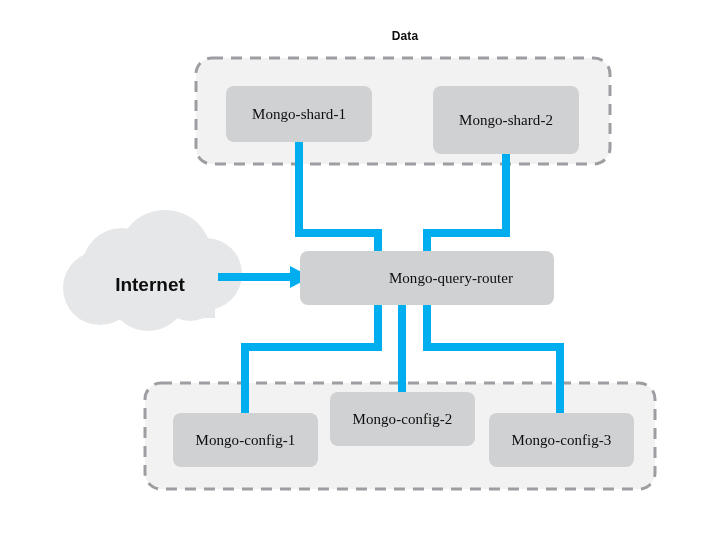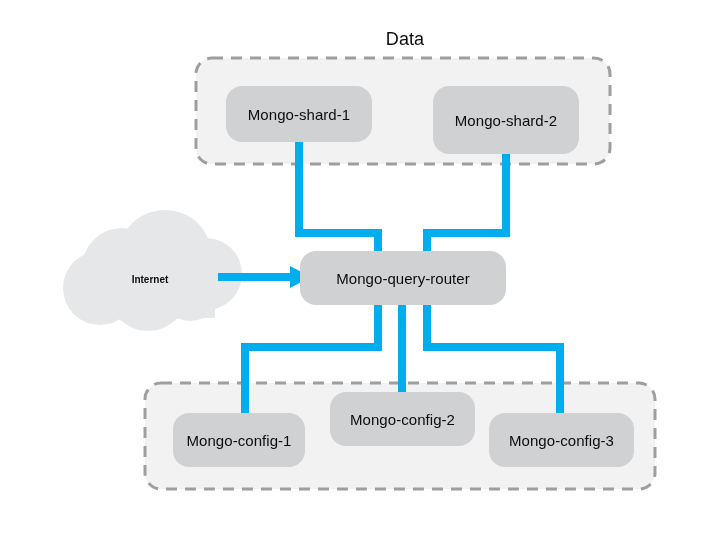--- a/index.html
+++ b/index.html
@@ -21,42 +21,43 @@
   }
   .svg-layer {
     position: absolute;
     left: 0;
     top: 0;
     width: 716px;
     height: 556px;
   }
   .group-label {
     position: absolute;
-    font-size: 18px;
-    font-weight: normal;
+    font-size: 12px;
+    font-weight: bold;
     color: #0d0d0d;
     text-align: center;
     white-space: nowrap;
     letter-spacing: 0.1px;
   }
   .node-box {
     position: absolute;
     background: #d0d1d3;
-    border-radius: 16px;
+    border-radius: 8px;
     display: flex;
     align-items: center;
     justify-content: center;
     color: #0d0d0d;
     font-size: 15px;
     white-space: nowrap;
     letter-spacing: 0.05px;
+    font-family: Liberation Serif, serif;
   }
   .cloud-label {
     position: absolute;
-    font-size: 10px;
+    font-size: 19px;
     font-weight: bold;
     color: #0d0d0d;
     white-space: nowrap;
     text-align: center;
   }
 </style>
 </head>
 <body>
 
 <div id="diagram-root">
@@ -98,21 +99,21 @@
 
   <div class="group-label" style="left:355px; top:29px; width:100px;">Data</div>
 
 
   <div class="node-box" style="left:226px; top:86px; width:146px; height:56px;">Mongo-shard-1</div>
 
   <div class="node-box" style="left:433px; top:86px; width:146px; height:68px;">Mongo-shard-2</div>
 
   <div class="cloud-label" style="left:95px; top:274px; width:110px;">Internet</div>
 
-  <div class="node-box" style="left:300px; top:251px; width:206px; height:54px;">Mongo-query-router</div>
+  <div class="node-box" style="left:300px; top:251px; width:206px; height:54px;padding-left:48px;">Mongo-query-router</div>
 
-  <div class="node-box" style="left:173px; top:413px; width:132px; height:54px;">Mongo-config-1</div>
+  <div class="node-box" style="left:173px; top:413px; width:145px; height:54px;">Mongo-config-1</div>
 
   <div class="node-box" style="left:330px; top:392px; width:145px; height:54px;">Mongo-config-2</div>
 
   <div class="node-box" style="left:489px; top:413px; width:145px; height:54px;">Mongo-config-3</div>
 
 </div>
 
 </body></html>

